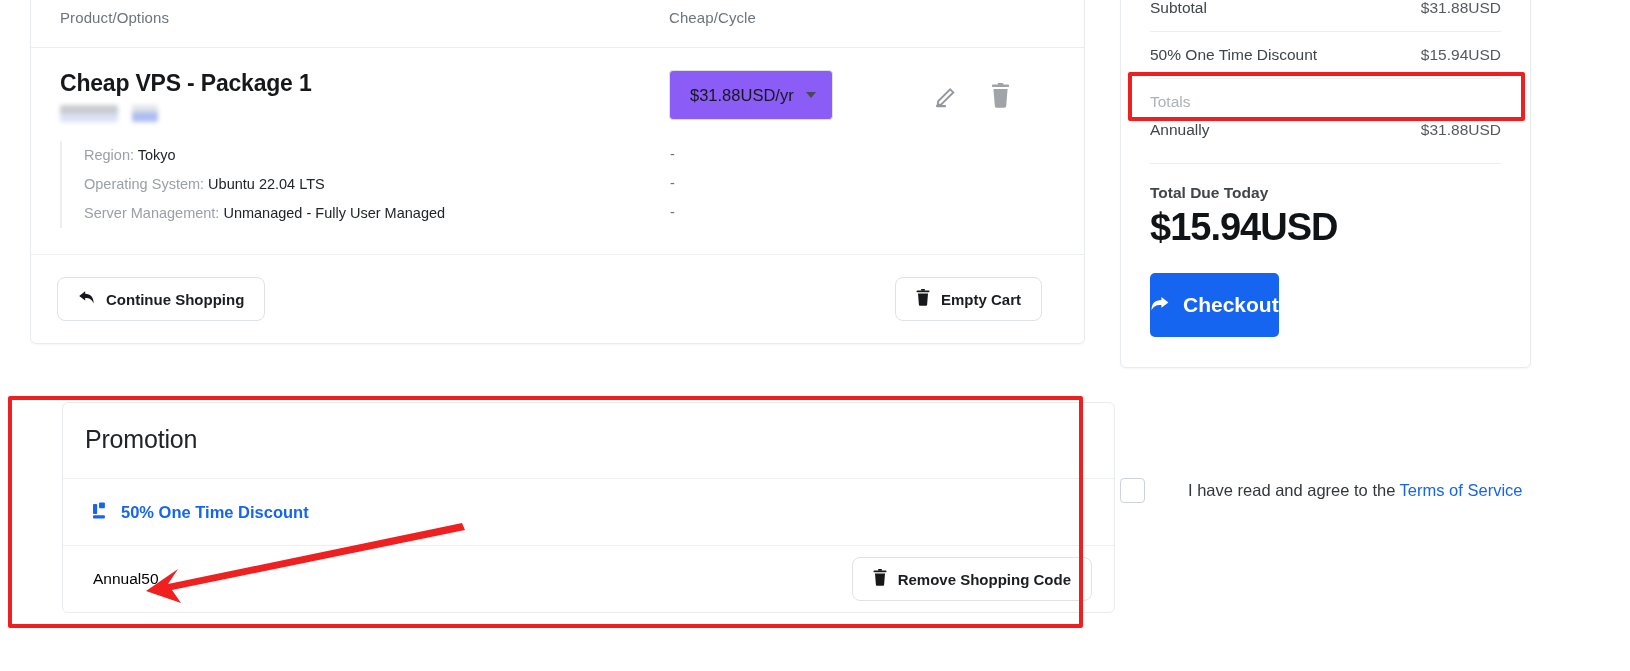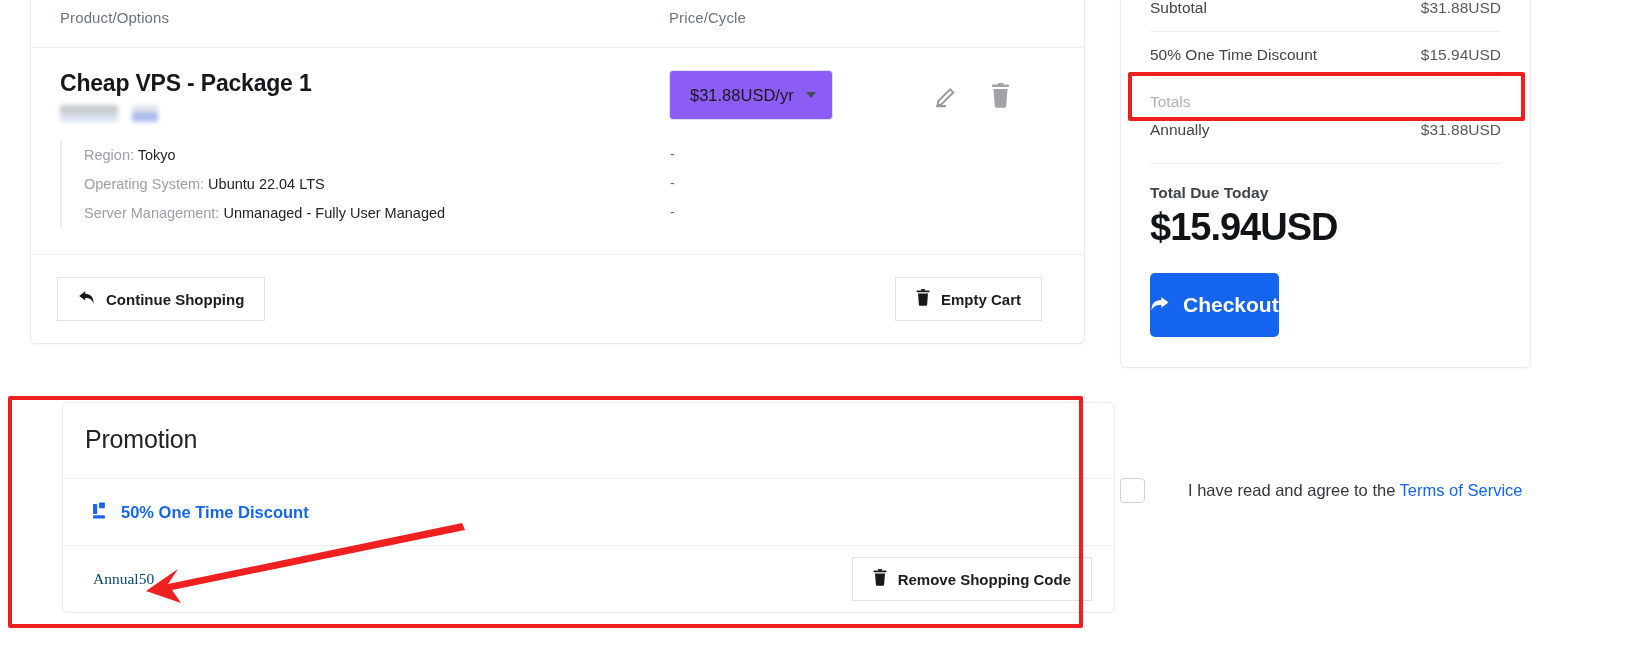--- a/index.html
+++ b/index.html
@@ -64,21 +64,21 @@
   .dash-list { margin-top: 20px; padding-left: 1px; }
   .dash-row { font-size: 14.5px; line-height: 29px; color: #6a7075; }
 
   .act-col { width: 150px; display: flex; align-items: flex-start; gap: 30px; padding-top: 13px; }
   .icon-btn { cursor: pointer; opacity: .72; }
 
   .cart-foot { display: flex; align-items: center; justify-content: space-between; padding: 22px 42px 22px 26px; }
   .btn {
     display: inline-flex; align-items: center; gap: 11px;
     height: 44px; padding: 12px 20px;
-    background: #fff; border: 1px solid #dfe2e5; border-radius: 0;
+    background: #fff; border: 1px solid #dfe2e5; border-radius: 8px;
     font-size: 15px; font-weight: 700; color: #1b1e21; cursor: pointer;
     font-family: "Liberation Sans", sans-serif;
     justify-content: flex-end;
   }
 
   
   .promo-wrap { position: absolute; left: 8px; top: 396px; width: 1075px; }
   .promo-redbox {
     position: absolute; left: 0; top: 0; width: 1075px; height: 232px;
     border: 4px solid #f01f1f; border-radius: 2px; pointer-events: none; z-index: 5;
@@ -91,21 +91,21 @@
   .promo-sep { height: 1px; background: #eceef0; }
   .promo-row {
     display: flex; align-items: center; justify-content: space-between;
     padding: 0 22px 0 30px; height: 59px;
   }
   .promo-row.tall { height: 66px; }
   .promo-link {
     display: inline-flex; align-items: center; gap: 11px;
     font-size: 16.5px; font-weight: 700; color: #1565f0; text-decoration: none; cursor: pointer;
   }
-  .promo-code { font-family: Liberation Serif, serif; font-size: 15.5px; color: #0c4a6e; }
+  .promo-code { font-family: Liberation Sans, sans-serif; font-size: 15.5px; color: #000000; }
 
   
   .arrow-svg { position: absolute; left: 0; top: 0; width: 1630px; height: 671px; pointer-events: none; z-index: 9; }
 
   
   .summary-card {
     position: absolute; left: 1120px; top: -16px; width: 411px;
     background: #fff; border: 1px solid #e9ecef; border-radius: 6px;
     box-shadow: 0 1px 2px rgba(0,0,0,.04);
   }
@@ -153,21 +153,21 @@
 
 <div class="page">
 
   <div class="cart-card">
 
     <div class="cart-head">
       <div class="col-product">
         <span class="col-head-txt">Product/Options</span>
       </div>
       <div class="col-price">
-        <span class="col-head-txt">Price/Cycle</span>
+        <span class="col-head-txt">Cheap/Cycle</span>
       </div>
       <div class="act-col"></div>
     </div>
 
     <div class="cart-body">
       <div class="prod-col">
         <div class="prod-title">Cheap VPS - Package 1</div>
         <div class="redacted-row">
           <span class="redact a"></span>
           <span class="redact b"></span>

